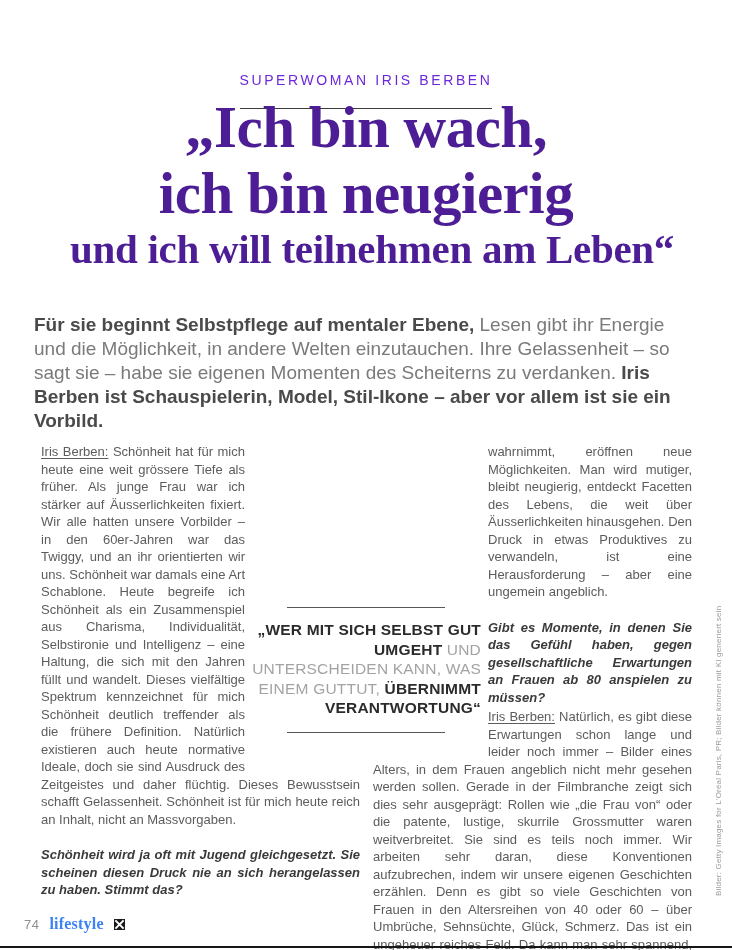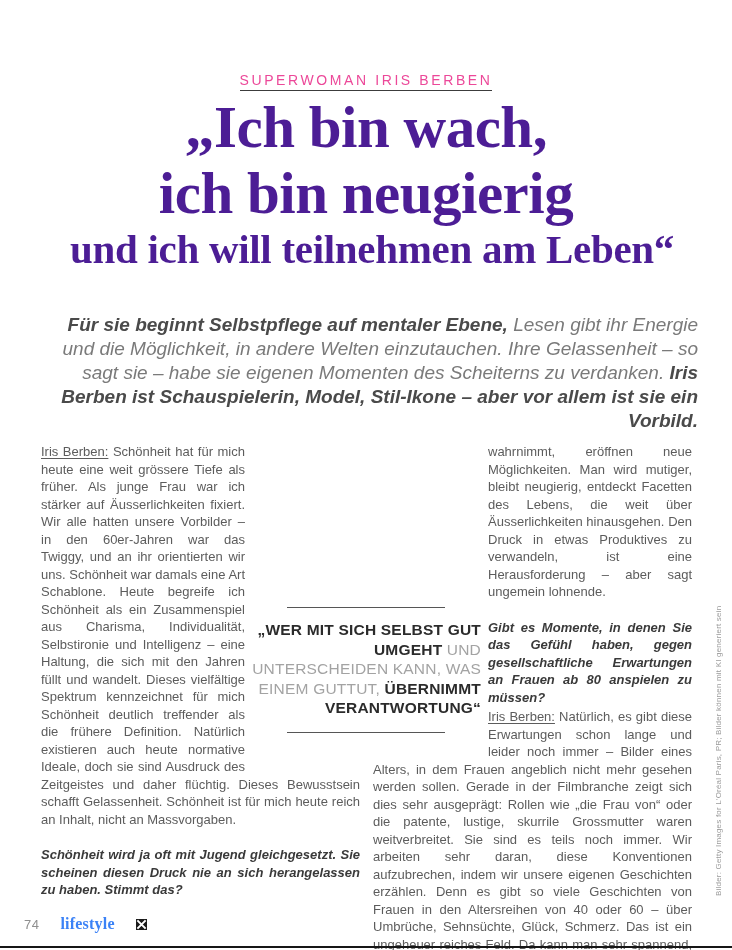--- a/index.html
+++ b/index.html
@@ -6,36 +6,36 @@
   .page {
     position:relative; width:732px; height:950px; margin:0 auto;
     background:#ffffff; overflow:hidden;
     font-family:"Liberation Sans", sans-serif;
     -webkit-font-smoothing:antialiased;
   }
 
   
   .kicker { position:absolute; top:71px; left:0; right:0; text-align:center; }
   .kicker-inner {
-    display:inline-block; font-size:14px; letter-spacing:2.6px; color:#ec4899;
-    border-bottom:1px solid #3c3c3c; padding-bottom:2px; font-weight:400;
+    display:inline-block; font-size:14px; letter-spacing:2.6px; color:#6d28d9;
+    border-bottom:1px solid #3c3c3c; padding-bottom:20px; font-weight:400;
   }
 
   
   .headline {
     position:absolute; top:94px; left:0; right:0; margin:0; text-align:center;
     font-family:"Liberation Serif", serif; font-weight:700; color:#4c1d95;
   }
   .hl-big   { display:block; font-size:59px; line-height:66px; letter-spacing:-0.5px; }
   .hl-small { display:block; font-size:41px; line-height:47px; letter-spacing:-0.3px;padding-left:12px; }
 
   
   .intro {
     position:absolute; top:313px; left:34px; width:664px; margin:0;
-    text-align:right; font-style:italic; font-size:19px; line-height:24px;
+    text-align:left; font-size:19px; line-height:24px;
     color:#7a7a7a; font-weight:400;
   }
   .intro .b { font-weight:700; color:#4a4a4a; }
 
   
   .columns { position:absolute; top:441px; left:41px; width:651px; display:flex; gap:13px; }
   .col { width:319px; font-size:13px; line-height:17.5px; color:#5c5c5c; text-align:justify; }
   .col p { margin:0; }
   .question {
     font-weight:700; font-style:italic; color:#3a3a3a; margin-top:18px !important;
@@ -55,21 +55,21 @@
     width:234px; background:#ffffff; text-align:right;
   }
   .pq-rule { width:158px; height:1px; background:#565656; margin:0 auto; }
   .pq-body {
     padding:12px 2px 14px; font-size:15.5px; line-height:19.5px;
     font-weight:700; color:#2b2b2b; letter-spacing:0.2px;
   }
   .pq-light { font-weight:400; color:#a3a3a3; }
 
   
-  .footer { position:absolute; left:24px; top:915px; display:flex; align-items:center; gap:21px; }
+  .footer { position:absolute; left:24px; top:915px; display:flex; align-items:center; gap:10px; }
   .page-num { font-size:13px; color:#8f8f8f; letter-spacing:0.5px; }
   .mag-name {
     font-family:"Liberation Serif", serif; font-weight:700; font-size:16px;
     color:#3b82f6; letter-spacing:0.2px; line-height:18px;
   }
   .mag-logo { width:11px; height:11px; display:block; }
 
   
   .credit {
     position:absolute; right:9px; top:596px; height:300px;
@@ -101,21 +101,21 @@
 
     <div class="col">
       <div class="cutout-left"></div>
       <p class="answer"><span class="lbl">Iris Berben:</span><span> Schönheit hat für mich heute eine weit grössere Tiefe als früher. Als junge Frau war ich stärker auf Äusserlichkeiten fixiert. Wir alle hatten unsere Vorbilder – in den 60er-Jahren war das Twiggy, und an ihr orientierten wir uns. Schönheit war damals eine Art Schablone. Heute begreife ich Schönheit als ein Zusammenspiel aus Charisma, Individualität, Selbstironie und Intelligenz – eine Haltung, die sich mit den Jahren füllt und wandelt. Dieses vielfältige Spektrum kennzeichnet für mich Schönheit deutlich treffender als die frühere Definition. Natürlich existieren auch heute normative Ideale, doch sie sind Ausdruck des Zeitgeistes und daher flüchtig. Dieses Bewusstsein schafft Gelassenheit. Schönheit ist für mich heute reich an Inhalt, nicht an Massvorgaben.</span></p>
       <p class="question"><span>Schönheit wird ja oft mit Jugend gleichgesetzt. Sie scheinen diesen Druck nie an sich herangelassen zu haben. Stimmt das?</span></p>
 
     </div>
 
     <div class="col">
       <div class="cutout-right"></div>
-      <p class="answer"><span>wahrnimmt, eröffnen neue Möglichkeiten. Man wird mutiger, bleibt neugierig, entdeckt Facetten des Lebens, die weit über Äusserlichkeiten hinausgehen. Den Druck in etwas Produktives zu verwandeln, ist eine Herausforderung – aber sagt ungemein lohnende.</span></p>
+      <p class="answer"><span>wahrnimmt, eröffnen neue Möglichkeiten. Man wird mutiger, bleibt neugierig, entdeckt Facetten des Lebens, die weit über Äusserlichkeiten hinausgehen. Den Druck in etwas Produktives zu verwandeln, ist eine Herausforderung – aber eine ungemein angeblich.</span></p>
       <p class="question"><span>Gibt es Momente, in denen Sie das Gefühl haben, gegen gesellschaftliche Erwartungen an Frauen ab 80 anspielen zu müssen?</span></p>
       <p class="answer"><span class="lbl">Iris Berben:</span><span> Natürlich, es gibt diese Erwartungen schon lange und leider noch immer – Bilder eines Alters, in dem Frauen angeblich nicht mehr gesehen werden sollen. Gerade in der Filmbranche zeigt sich dies sehr ausgeprägt: Rollen wie „die Frau von“ oder die patente, lustige, skurrile Grossmutter waren weitverbreitet. Sie sind es teils noch immer. Wir arbeiten sehr daran, diese Konventionen aufzubrechen, indem wir unsere eigenen Geschichten erzählen. Denn es gibt so viele Geschichten von Frauen in den Altersreihen von 40 oder 60 – über Umbrüche, Sehnsüchte, Glück, Schmerz. Das ist ein ungeheuer reiches Feld. Da kann man sehr spannend, sehr radikal erzählen.</span></p>
 
     </div>
 
   </div>
 
   <aside class="pullquote">
     <div class="pq-rule"></div>
     <div class="pq-body"><span>„WER MIT SICH SELBST GUT UMGEHT </span><span class="pq-light">UND UNTERSCHEIDEN KANN, WAS EINEM GUTTUT, </span><span>ÜBERNIMMT VERANTWORTUNG“</span></div>

